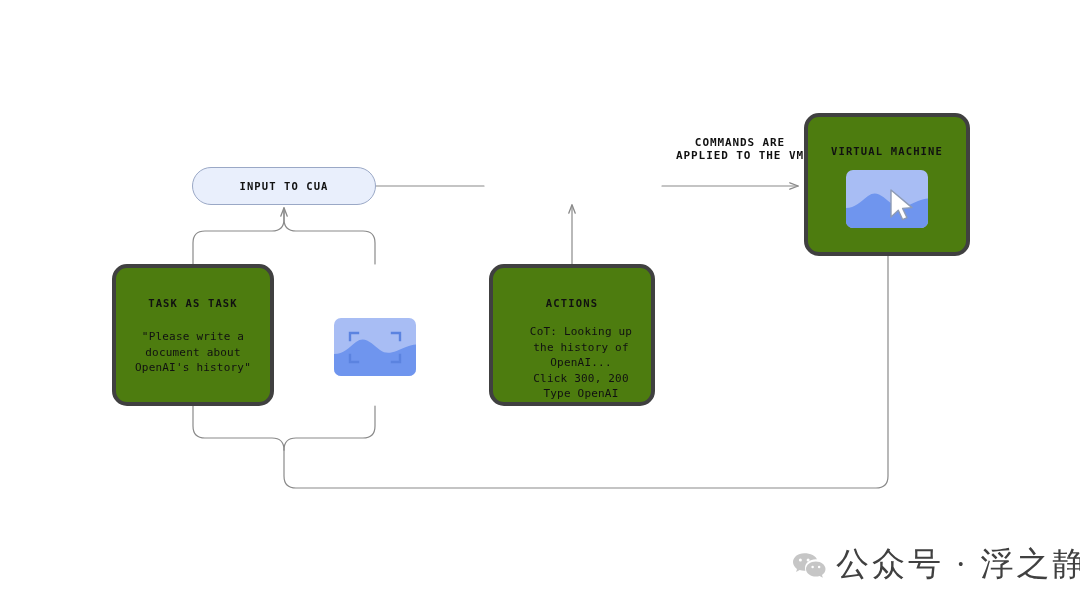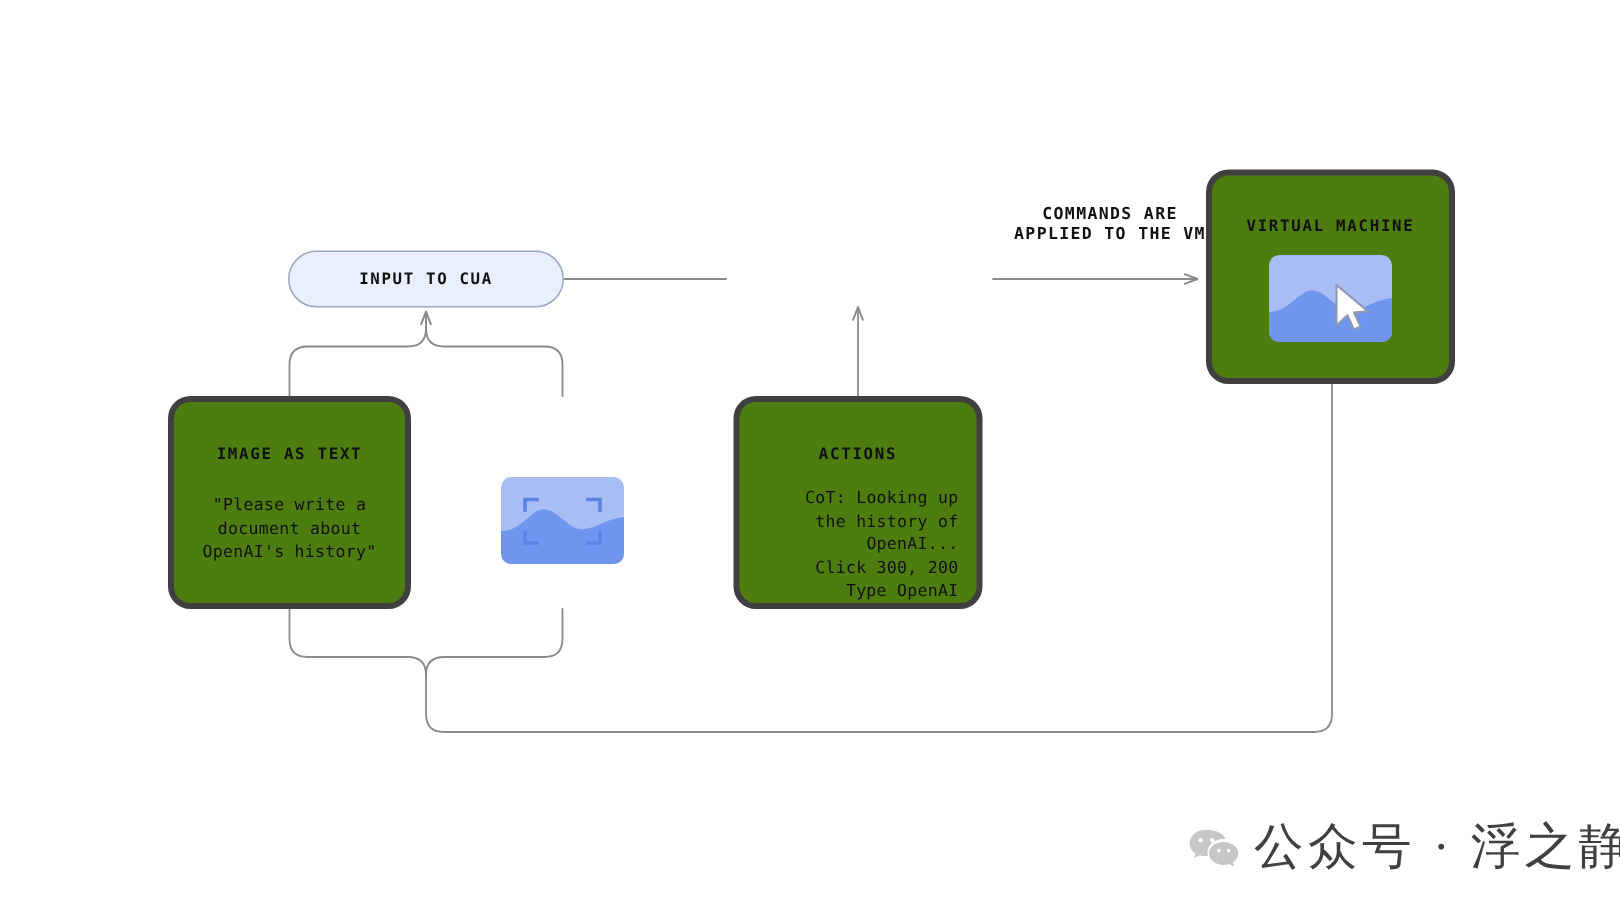--- a/index.html
+++ b/index.html
@@ -67,21 +67,21 @@
   }
   .card-body {
     position: absolute;
     font-size: 11px;
     line-height: 15.5px;
     color: #111111;
     white-space: pre-line;
     letter-spacing: 0.2px;
   }
   .body-center { left: 0; right: 0; text-align: center; }
-  .body-left { text-align: right; }
+  .body-left { text-align: center; }
 
   
   .edge-label {
     position: absolute;
     text-align: center;
     font-size: 11px;
     line-height: 13px;
     letter-spacing: 0.9px;
     font-weight: 700;
     color: #111111;
@@ -147,21 +147,21 @@
       <path d="M284,450 Q284,438 296,438 L363,438 Q375,438 375,426 L375,406"></path>
     </g>
   </svg>
 
   <div class="pill" style="left:192px; top:167px; width:184px; height:38px;align-items:center;">
     <span>INPUT TO CUA</span>
   </div>
 
 
   <div class="card" style="left:112px; top:264px; width:162px; height:142px;">
-    <div class="card-title" style="top:29px;">IMAGE AS TEXT</div>
+    <div class="card-title" style="top:29px;">TASK AS TASK</div>
     <div class="card-body body-center" style="top:61px;">"Please write a
 document about
 OpenAI's history"</div>
   </div>
 
 
   <div class="shot" style="left:334px; top:318px; width:82px; height:58px;">
     <div class="sky"></div>
     <svg width="82" height="58" viewBox="0 0 82 58">
       <path d="M0,36 C10,36 14,30 22,24 C31,17 38,26 46,32 C54,38 62,33 72,29 C76,27.5 79,27 82,26.6 L82,58 L0,58 Z" fill="#6f95ee"></path>

